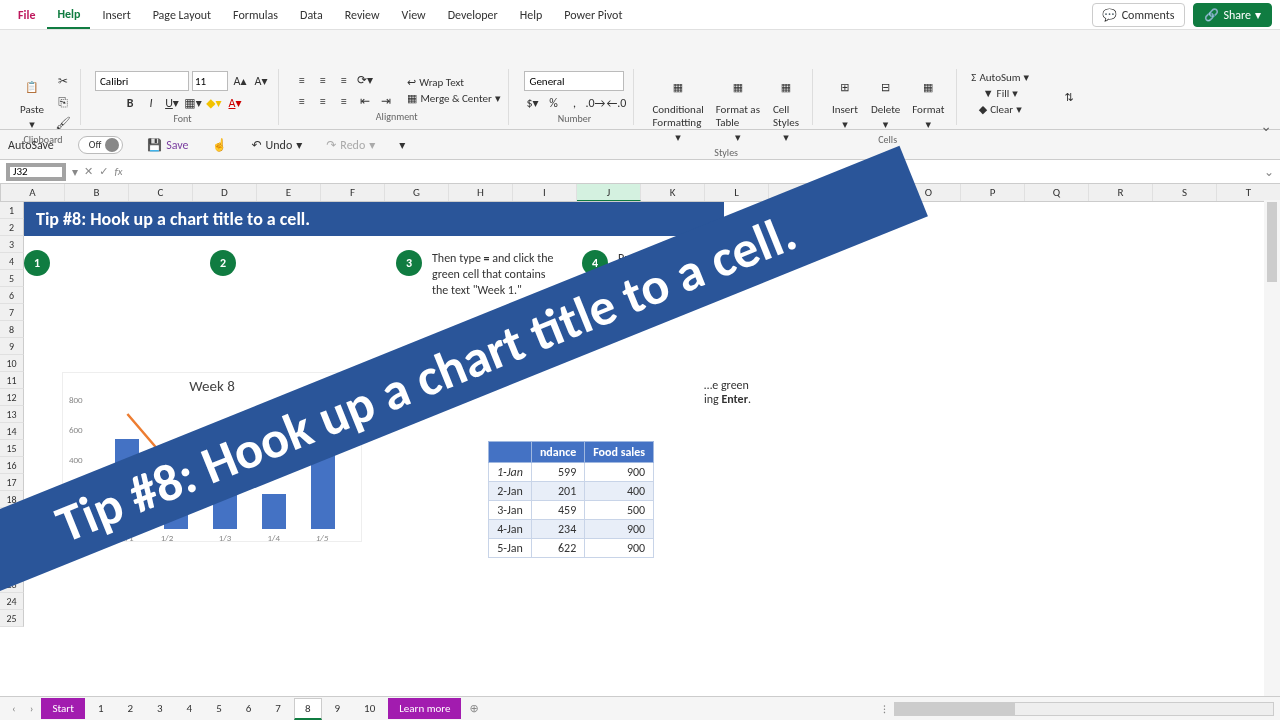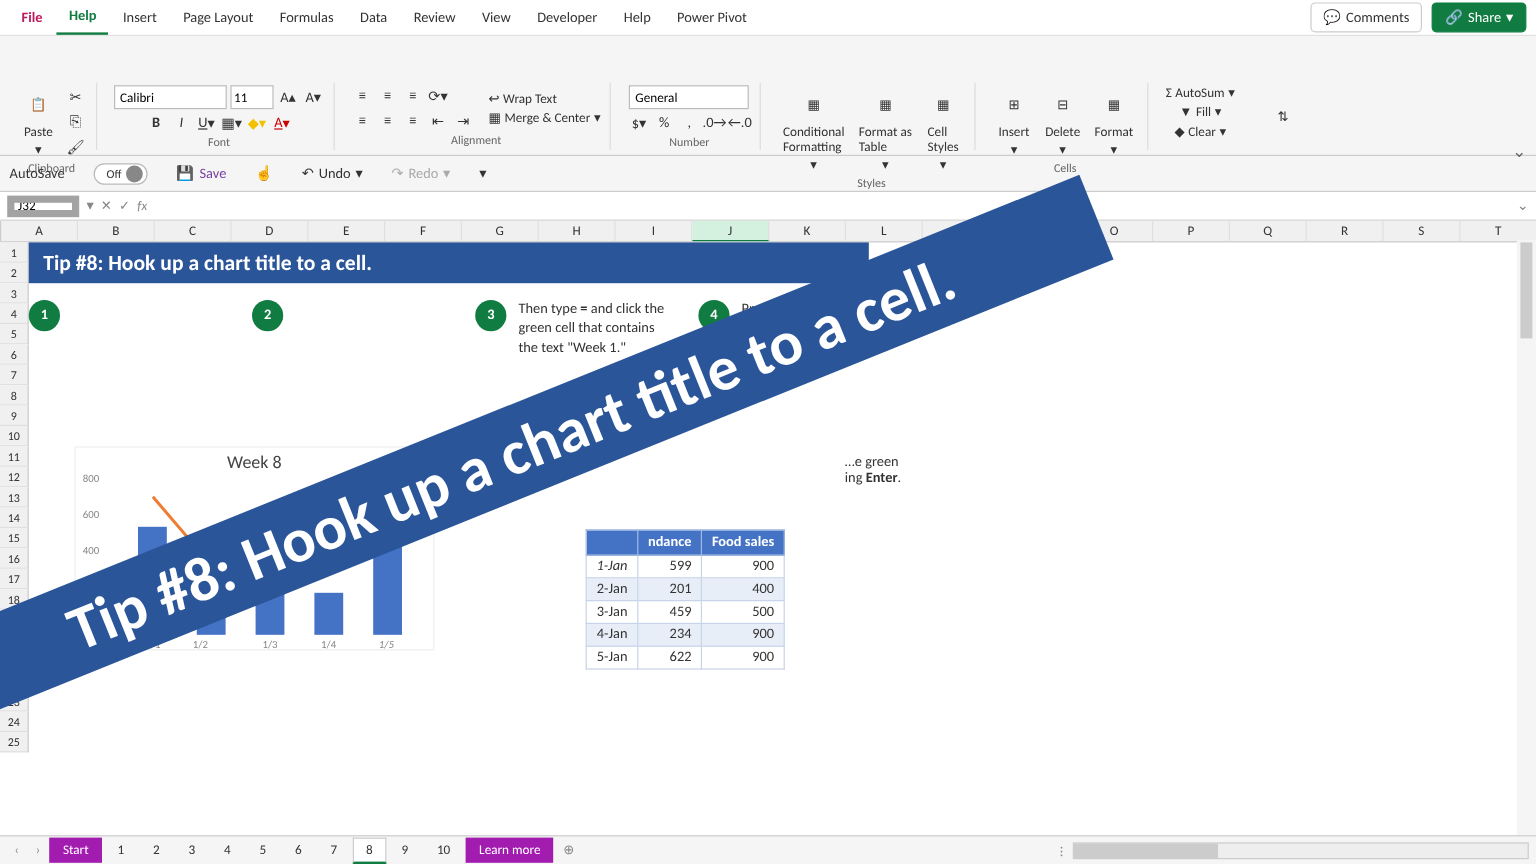--- a/index.html
+++ b/index.html
@@ -30,21 +30,21 @@
 .collapse-icon { position: absolute; right: 8px; top: 118px; cursor: pointer; font-size: 14px; color: #666; }
 
 
 .qat-bar { display: flex; align-items: center; height: 30px; padding: 0 8px; background: #f5f5f5; border-bottom: 1px solid #ccc; gap: 24px; font-size: 12px; }
 .autosave-pill { border: 1px solid #bbb; border-radius: 10px; padding: 1px 3px 1px 10px; display: inline-flex; align-items: center; font-size: 10px; background: #fff; }
 .autosave-pill .knob { width: 14px; height: 14px; border-radius: 50%; background: #888; margin-left: 4px; }
 .qat-btn { display: flex; align-items: center; gap: 4px; cursor: pointer; color: #333; }
 
 
 .formula-bar { display: flex; align-items: center; height: 24px; border-bottom: 1px solid #ccc; padding: 0 6px; gap: 6px; }
-.name-box { width: 60px; height: 18px; border: 6px solid #a3a3a3; font-size: 11px; padding: 0 3px; background: #fff; }
+.name-box { width: 60px; height: 18px; border: 4px solid #a3a3a3; font-size: 11px; padding: 0 3px; background: #fff; }
 .fx-icons { display: flex; gap: 6px; color: #888; font-size: 11px; align-items: center; }
 .fx-input { flex: 1; height: 18px; border: none; }
 
 
 .grid { position: relative; }
 .col-headers { display: flex; height: 18px; background: #f0f0f0; border-bottom: 1px solid #ccc; }
 .row-header-stub { width: 24px; border-right: 1px solid #ccc; background: #f0f0f0; }
 .col-h { flex: 0 0 64px; text-align: center; font-size: 11px; border-right: 1px solid #e0e0e0; line-height: 18px; }
 .col-h.sel { background: #d4f1e0; border-bottom: 1px solid #107c41; }
 .row-headers { position: absolute; left: 0; top: 18px; width: 24px; }

